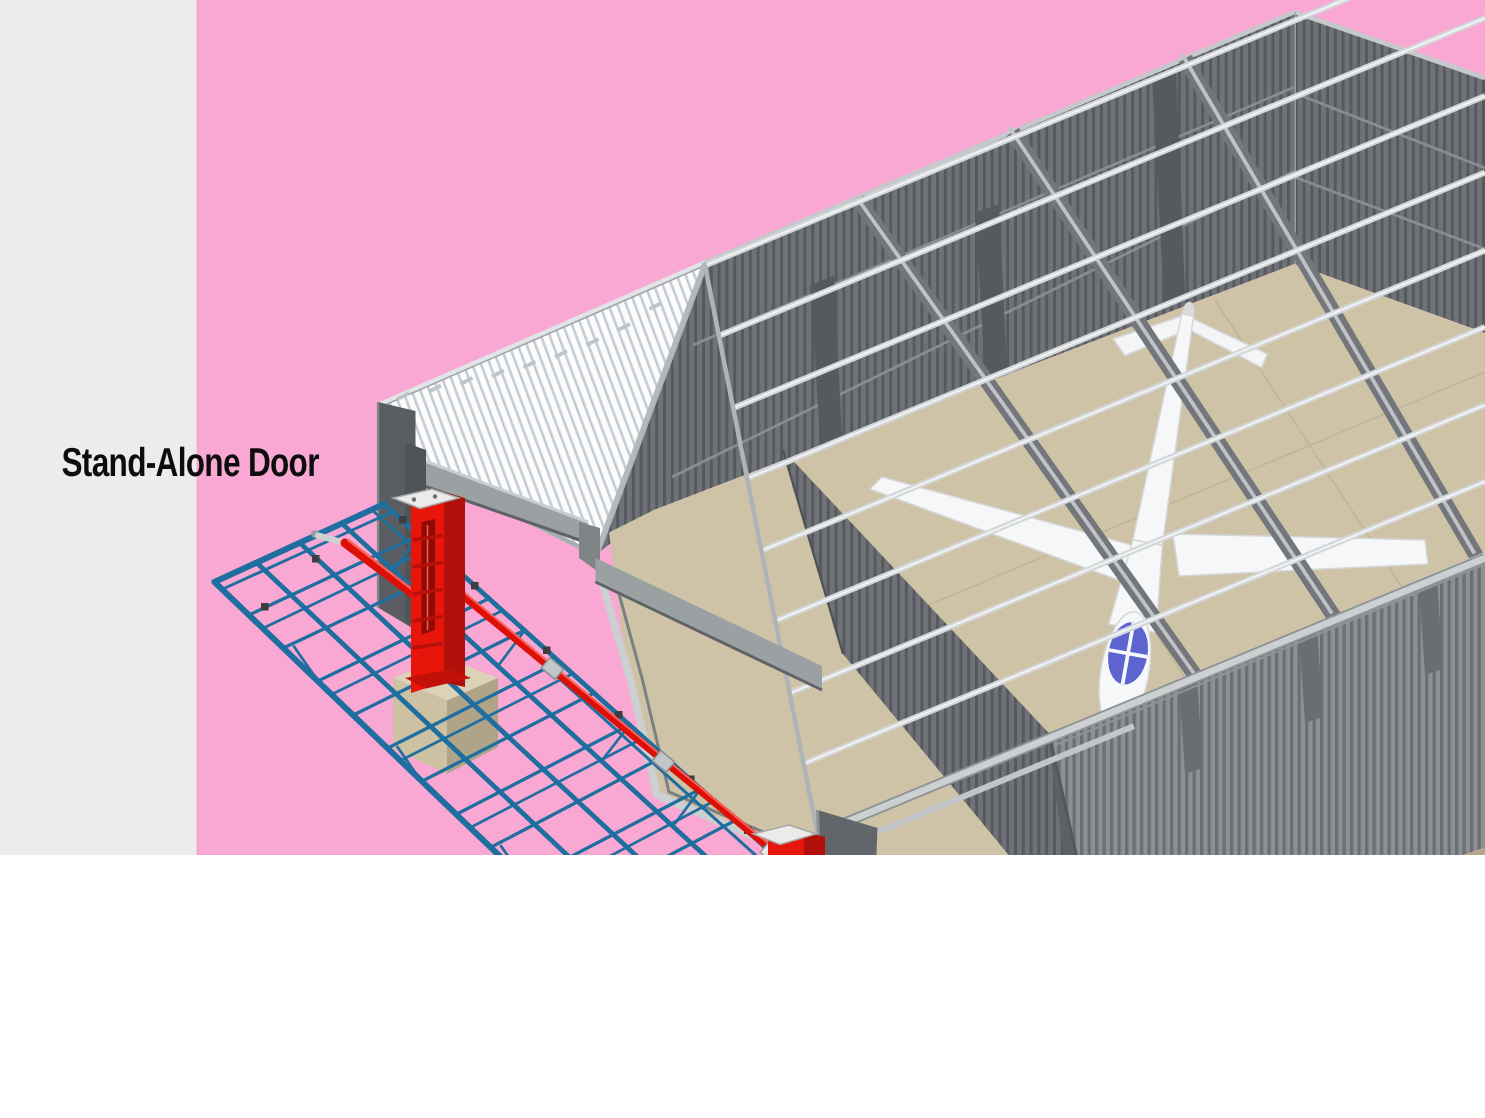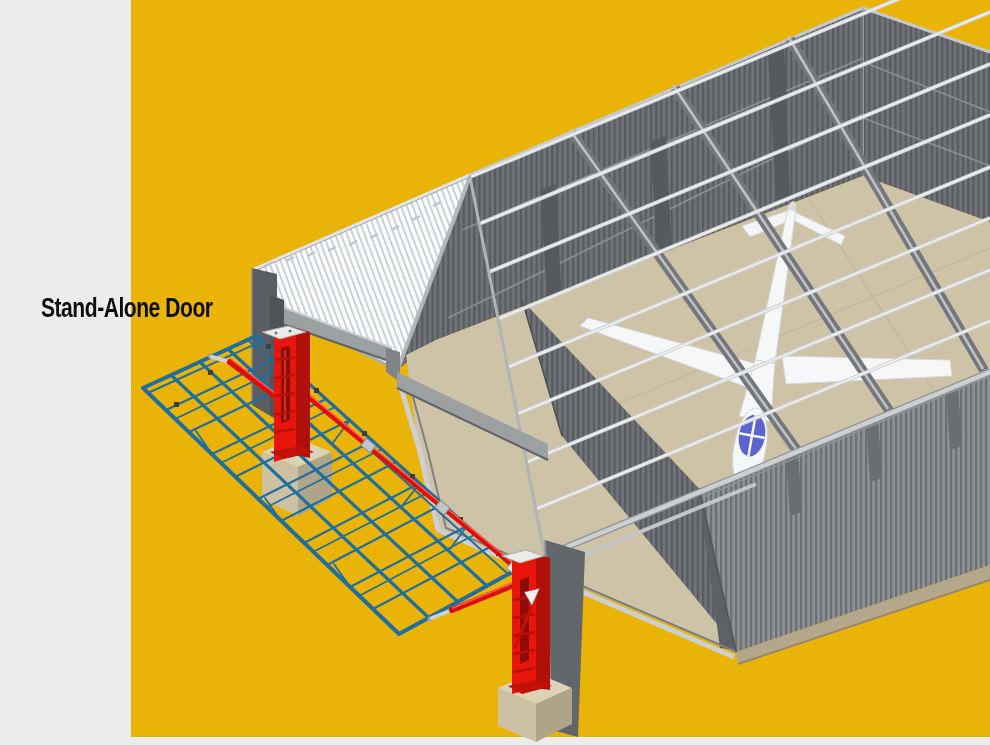--- a/index.html
+++ b/index.html
@@ -1,16 +1,16 @@
 <!DOCTYPE html>
 <html><head>
 <meta charset="utf-8">
 <style>
   html,body{margin:0;padding:0;background:#ffffff;}
-  .stage{position:relative;width:990px;height:745px;overflow:hidden;background:#eab308;
+  .stage{position:relative;width:990px;height:570px;overflow:hidden;background:#f9a8d4;
          font-family:"Liberation Sans",sans-serif;}
   .stage svg{position:absolute;left:0;top:0;}
   .door-label{position:absolute;left:41px;top:293px;font-weight:700;font-size:27px;
          letter-spacing:-0.6px;color:#0d0d0d;transform:scaleX(0.78);transform-origin:left center;
          white-space:nowrap;}
 </style>
 </head>
 <body>
 
 <div class="stage">

